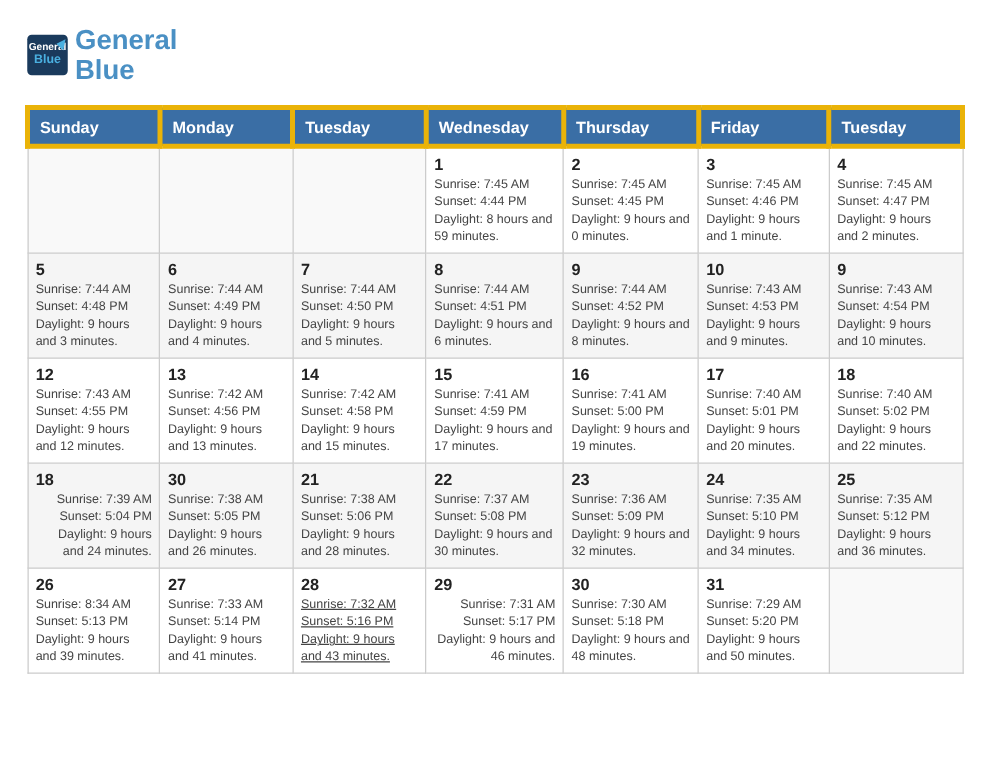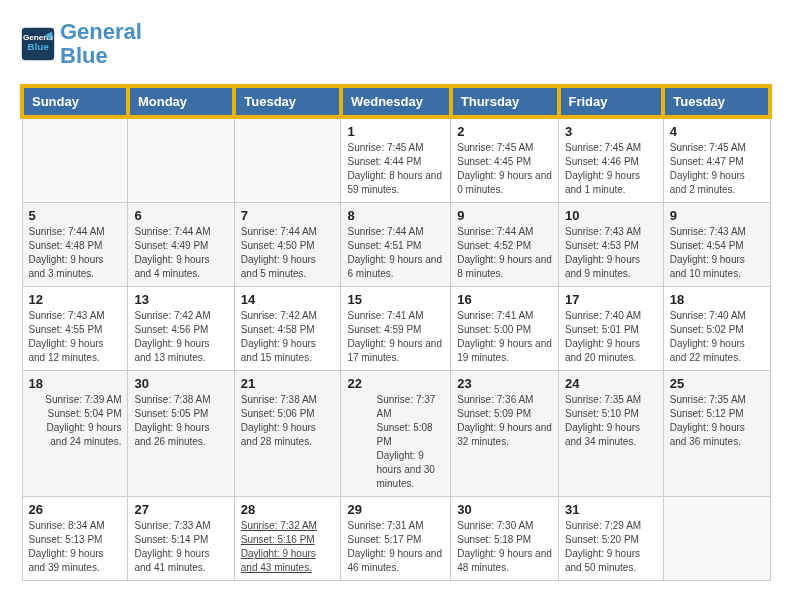--- a/index.html
+++ b/index.html
@@ -255,21 +255,21 @@
 Daylight: 9 hours and 26 minutes.</div>
         </td>
         <td>
           <span class="day-number">21</span>
           <div class="day-info" style="white-space: pre-line;">Sunrise: 7:38 AM
 Sunset: 5:06 PM
 Daylight: 9 hours and 28 minutes.</div>
         </td>
         <td>
           <span class="day-number">22</span>
-          <div class="day-info" style="white-space: pre-line; margin-left: 29px;">Sunrise: 7:37 AM
+          <div class="day-info" style="white-space: pre-line;">Sunrise: 7:37 AM
 Sunset: 5:08 PM
 Daylight: 9 hours and 30 minutes.</div>
         </td>
         <td>
           <span class="day-number">23</span>
           <div class="day-info" style="white-space: pre-line;">Sunrise: 7:36 AM
 Sunset: 5:09 PM
 Daylight: 9 hours and 32 minutes.</div>
         </td>
         <td>
@@ -299,21 +299,21 @@
 Daylight: 9 hours and 41 minutes.</div>
         </td>
         <td>
           <span class="day-number">28</span>
           <div class="day-info" style="white-space: pre-line; text-decoration: underline;">Sunrise: 7:32 AM
 Sunset: 5:16 PM
 Daylight: 9 hours and 43 minutes.</div>
         </td>
         <td>
           <span class="day-number">29</span>
-          <div class="day-info" style="white-space: pre-line;">Sunrise: 7:31 AM
+          <div class="day-info" style="white-space: pre-line; text-align: right;">Sunrise: 7:31 AM
 Sunset: 5:17 PM
 Daylight: 9 hours and 46 minutes.</div>
         </td>
         <td>
           <span class="day-number">30</span>
           <div class="day-info" style="white-space: pre-line;">Sunrise: 7:30 AM
 Sunset: 5:18 PM
 Daylight: 9 hours and 48 minutes.</div>
         </td>
         <td>

